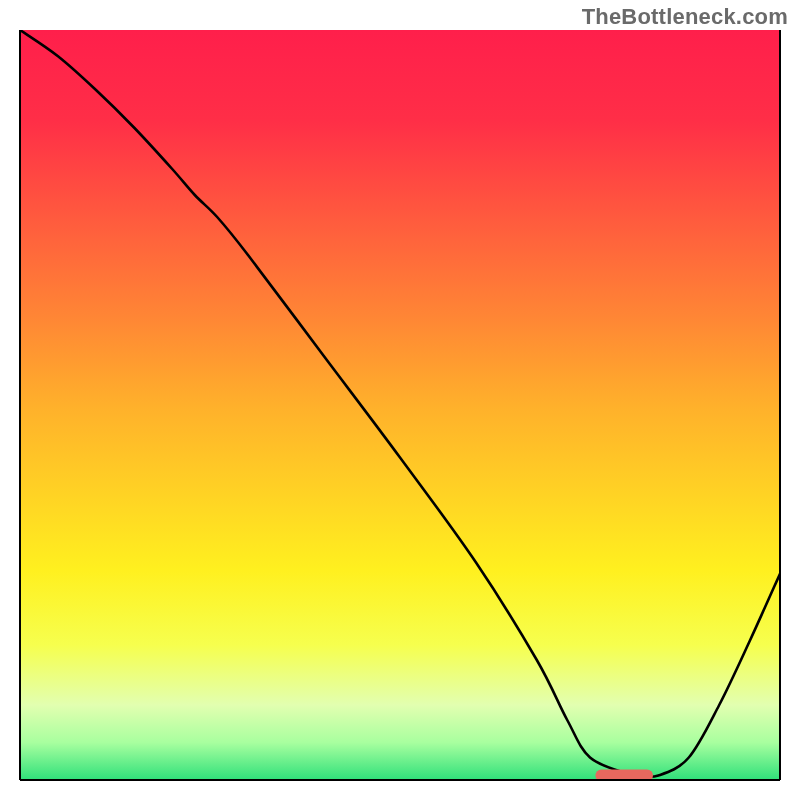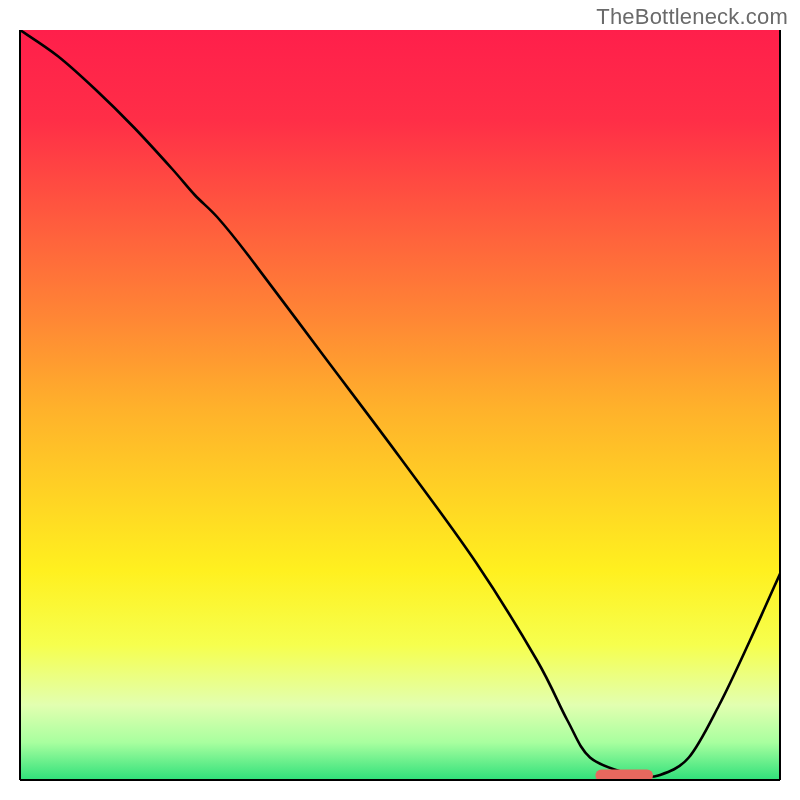--- a/index.html
+++ b/index.html
@@ -14,21 +14,21 @@
   .chart-container {
     position: relative;
     width: 800px;
     height: 800px;
   }
   .watermark {
     position: absolute;
     top: 4px;
     right: 12px;
     font-size: 22px;
-    font-weight: 400;
+    font-weight: 700;
     color: #6a6a6a;
     letter-spacing: 0.2px;
     z-index: 10;
   }
   svg {
     display: block;
   }
 </style>
 </head>
 <body>

